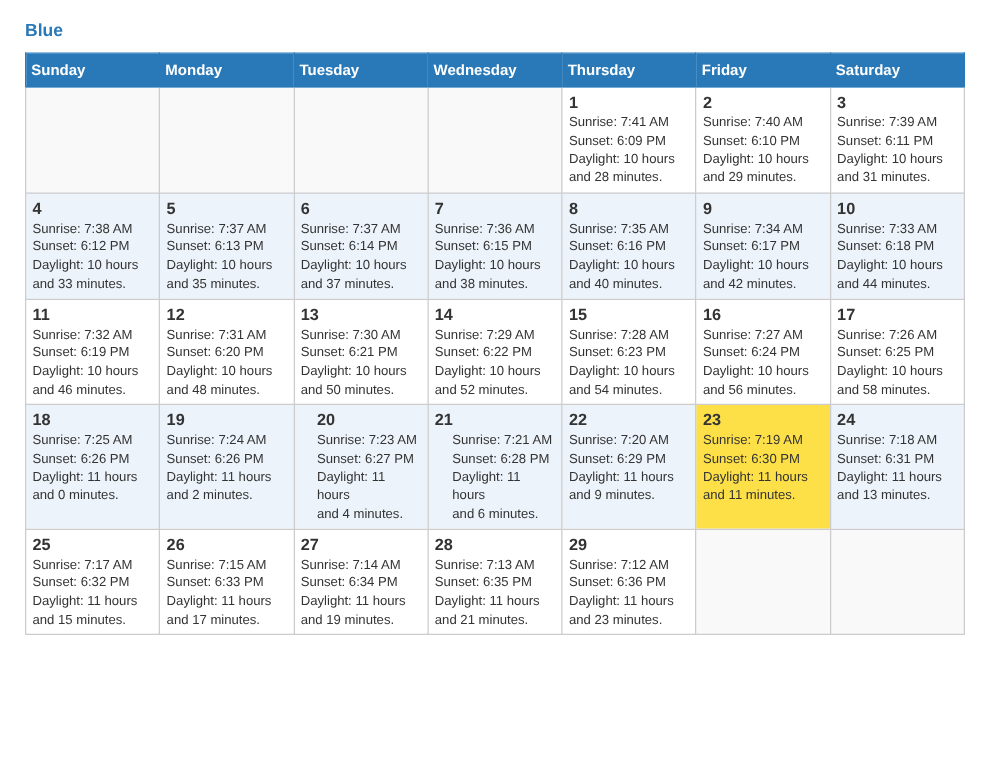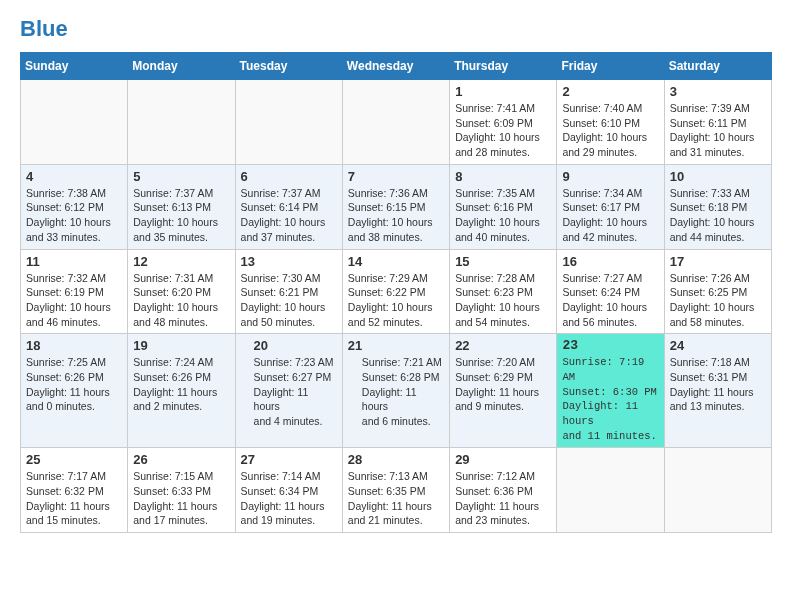--- a/index.html
+++ b/index.html
@@ -86,21 +86,21 @@
     }
     tbody tr td.empty {
       background: #f9f9f9;
     }
   </style>
 </head>
 <body>
 
 <div class="header-section">
   <div class="logo">
-    <span style="font-size:22px;font-weight:bold;color:#2979b8;margin-top:-4px;">Blue</span>
+    <span style="font-size:14px;font-weight:bold;color:#2979b8;margin-top:-4px;">Blue</span>
   </div>
   <div class="title-section">
     <div class="calendar-title"></div>
     <div class="calendar-subtitle"></div>
   </div>
 </div>
 
 <table>
   <thead>
     <tr id="header-row">
@@ -272,21 +272,21 @@
 Daylight: 11 hours
 and 6 minutes.</div>
         </td>
         <td style="background: rgb(237, 243, 251);">
           <span class="day-number">22</span>
           <div class="day-info" style="white-space: pre-line;">Sunrise: 7:20 AM
 Sunset: 6:29 PM
 Daylight: 11 hours
 and 9 minutes.</div>
         </td>
-        <td style="background: #5eead4; font-family: Liberation Mono, monospace;">
+        <td style="background: #fde047;">
           <span class="day-number">23</span>
           <div class="day-info" style="white-space: pre-line;">Sunrise: 7:19 AM
 Sunset: 6:30 PM
 Daylight: 11 hours
 and 11 minutes.</div>
         </td>
         <td style="background: rgb(237, 243, 251);">
           <span class="day-number">24</span>
           <div class="day-info" style="white-space: pre-line;">Sunrise: 7:18 AM
 Sunset: 6:31 PM

